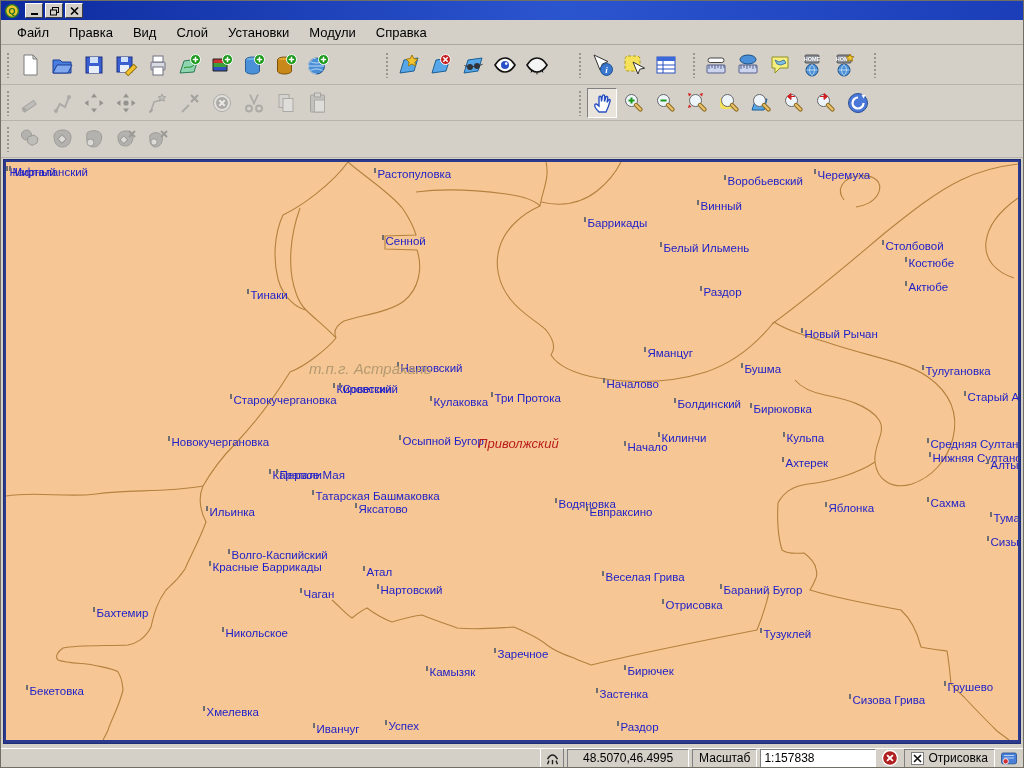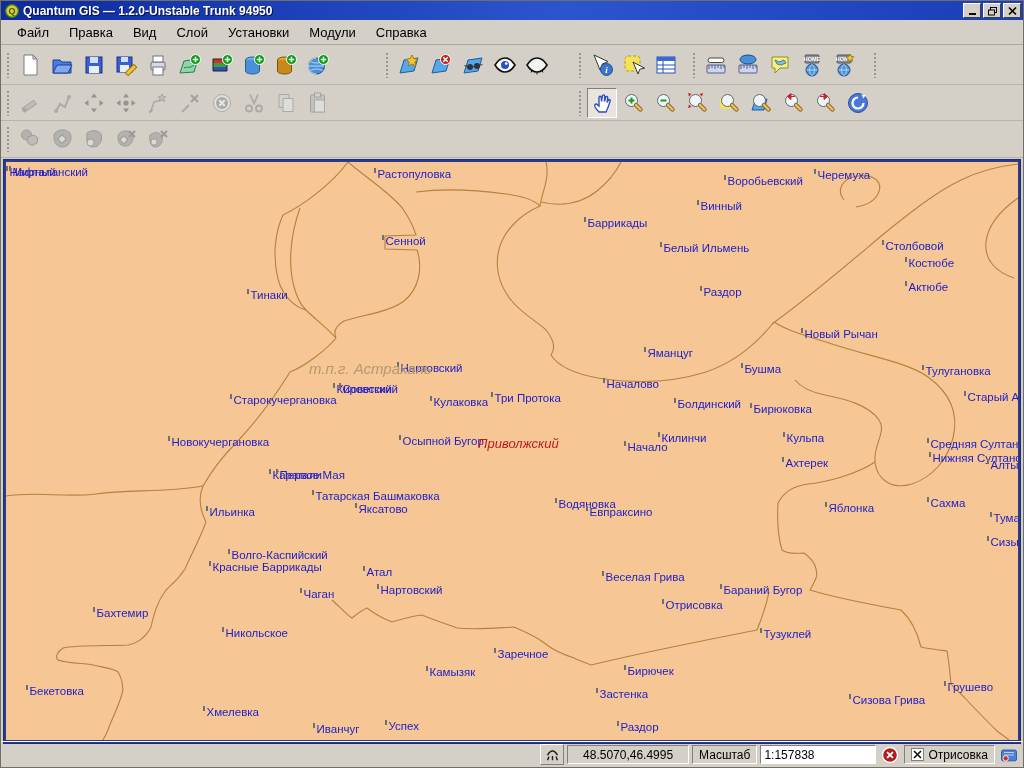--- a/index.html
+++ b/index.html
@@ -44,21 +44,21 @@
     border:1px solid #1f2d77;background:#2b3a8c;padding:2px;}
   .canvas{position:relative;width:1012px;height:578px;overflow:hidden;}
   .blines{position:absolute;left:0;top:0;}
   .blines path{fill:none;stroke:var(--lc);stroke-width:1.1px;}
   .labels{position:absolute;left:0;top:0;width:100%;height:100%;}
   .mlabel{position:absolute;font-size:11.5px;white-space:nowrap;letter-spacing:0;}
   .mlabel::before{content:"";display:inline-block;width:1.5px;height:5px;
     background:#6f6f6f;margin-right:2px;vertical-align:top;}
   .dlabel{position:absolute;font-style:italic;white-space:nowrap;}
   
-  .statusbar{position:absolute;left:0;bottom:0;width:100%;height:26px;
+  .statusbar{position:absolute;left:0;bottom:0;width:100%;height:19px;
     display:flex;align-items:center;justify-content:flex-end;gap:3px;
     padding:0 3px;border-top:1px solid #fff;font-size:12px;}
   .spanel{height:19px;border:1px solid;border-color:#808080 #fff #fff #808080;
     display:flex;align-items:center;justify-content:center;padding:0 6px;background:#d4d0c8;}
   .sbtn{width:24px;height:21px;border:1px solid;border-color:#fff #808080 #808080 #fff;
     background:#d4d0c8;display:flex;align-items:center;justify-content:center;padding:1px;}
   .scale-input{width:116px;height:19px;border:1px solid;border-color:#808080 #fff #fff #808080;
     background:#fff;font-size:12px;padding:0 3px;font-family:"Liberation Sans",sans-serif;}
   .coords{width:122px;}
   .flat-ic{width:22px;height:22px;display:flex;align-items:center;justify-content:center;
@@ -68,21 +68,20 @@
 </head>
 <body>
 
 <div class="win">
 
   <div class="titlebar">
     <svg class="qlogo" viewBox="0 0 14 14">
         <circle cx="7" cy="7" r="6.4" fill="#e8c430" stroke="#2a7a2a" stroke-width="1.4"></circle>
         <text x="7" y="10.2" font-size="9" font-weight="bold" fill="#1e6e1e" text-anchor="middle" font-family="Liberation Sans,sans-serif">Q</text>
       </svg>
-    <span class="title-text">Quantum GIS — 1.2.0-Unstable Trunk 94950</span>
     <span id="winbtns" style="display: flex;">
         <button class="winbtn">
           <svg width="11" height="10" viewBox="0 0 11 10">
             <path d="M2 8h7" stroke="#000" stroke-width="2"></path>
           </svg>
         </button>
         <button class="winbtn">
           <svg width="11" height="10" viewBox="0 0 11 10">
             <rect x="3.5" y="1.5" width="6" height="5" fill="none" stroke="#000"></rect>
             <rect x="1.5" y="4" width="6" height="5" fill="#d4d0c8" stroke="#000"></rect>

